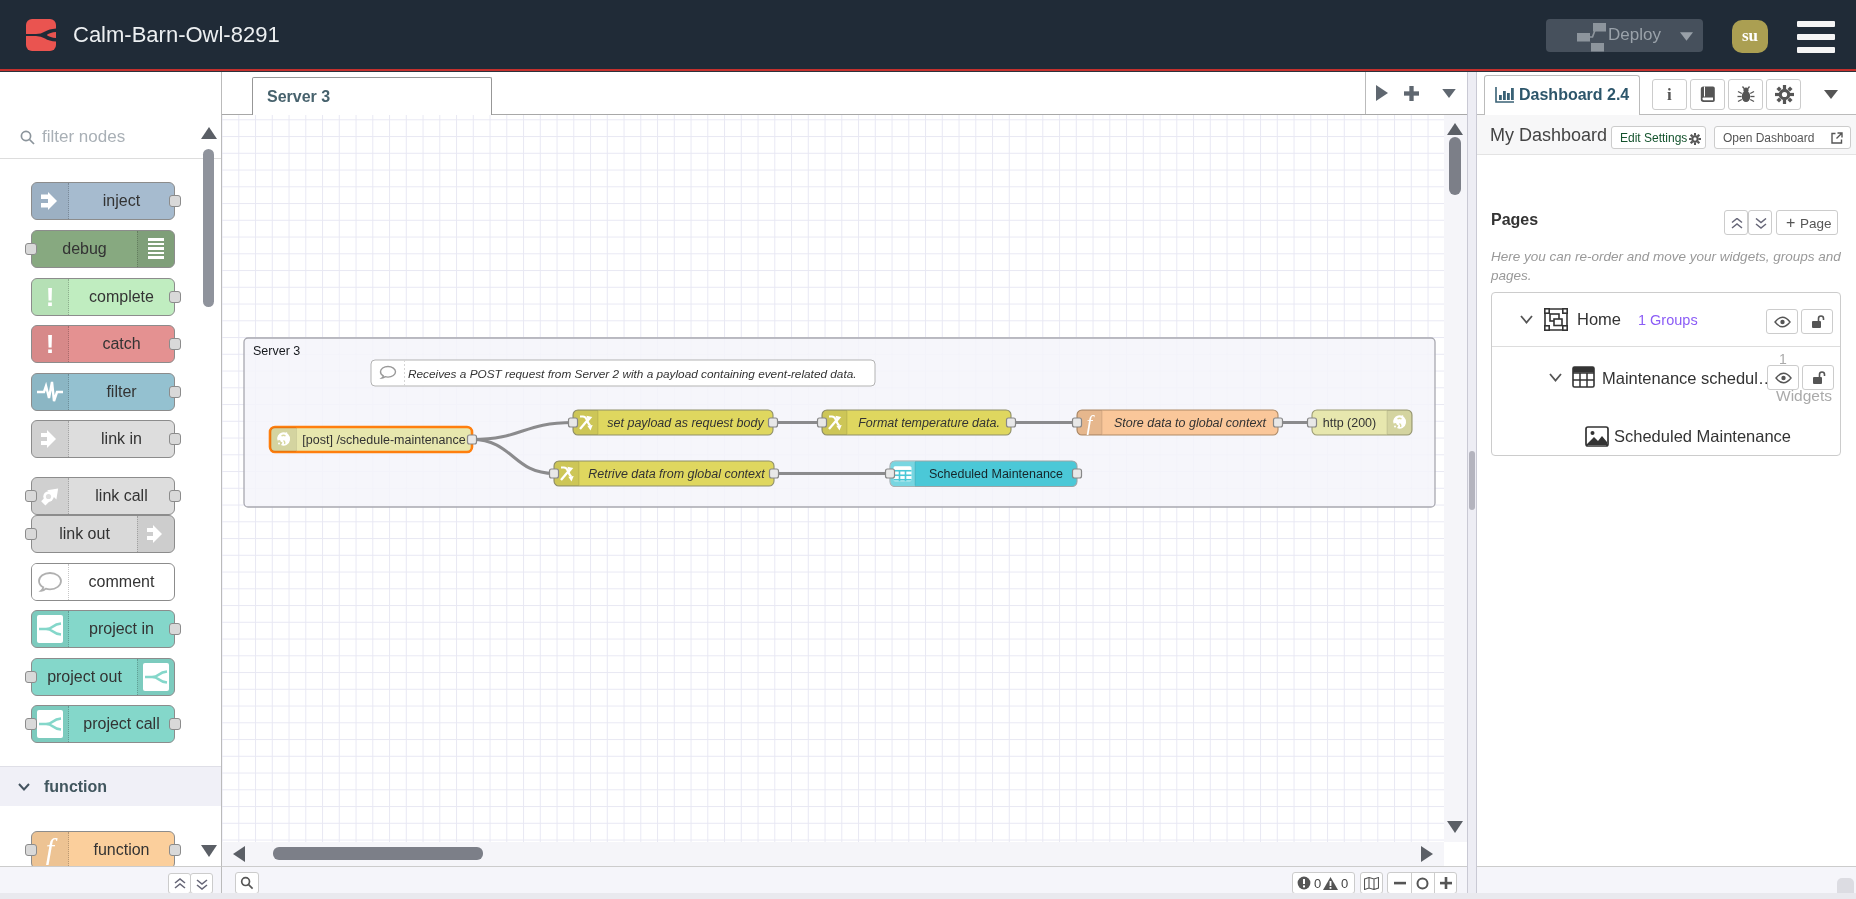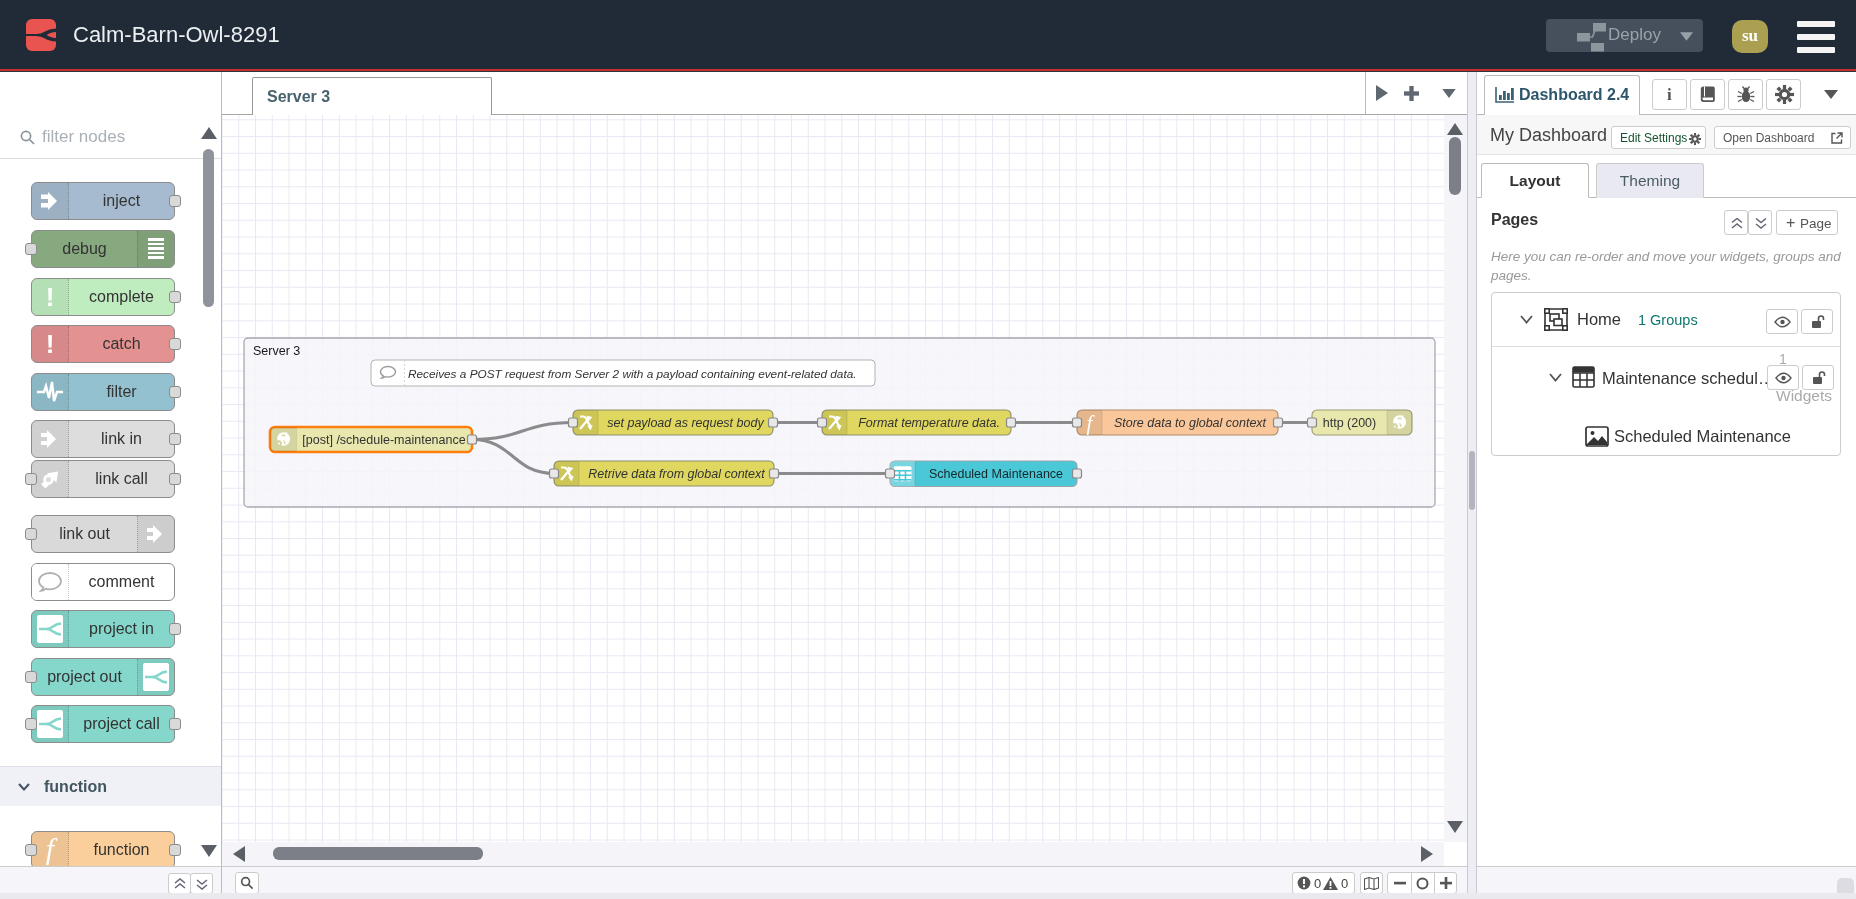--- a/index.html
+++ b/index.html
@@ -154,21 +154,21 @@
     </div>
     <div class="pnode" style="top:348px;background:#dddddd">
       <div class="picon l"><svg width="20" height="18" viewBox="0 0 20 18" style="margin:9px 0 0 8px">
             <rect x="1" y="3" width="7" height="4" fill="#fff"></rect>
             <rect x="1" y="11" width="7" height="4" fill="#fff"></rect>
             <polygon points="7,0 16,9 7,18" fill="#fff"></polygon>
           </svg></div>
       <div class="lbl" style="padding-left:37px">link in</div>
         <div class="pport r"></div>
     </div>
-    <div class="pnode" style="top:388px;background:#dddddd">
+    <div class="pnode" style="top:405px;background:#dddddd">
       <div class="picon l"><svg width="26" height="26" viewBox="0 0 26 26" style="margin:5px 0 0 5px">
             <g transform="rotate(-45 13 13)" fill="#fff">
               <rect x="3" y="10.5" width="13" height="6"></rect>
               <polygon points="15,7 24,13.5 15,20"></polygon>
             </g>
             <circle cx="11.5" cy="13.5" r="5.2" fill="#fff"></circle>
             <circle cx="11.5" cy="13.5" r="2.6" fill="#dddddd"></circle>
           </svg></div>
       <div class="lbl" style="padding-left:37px">link call</div>
         <div class="pport r"></div>
@@ -507,24 +507,20 @@
           </svg>
         </div>
       <div class="fbtn" style="left:237px;top:11px;width:137px;height:23px;font-size:12px;color:#555">
           <span style="position:absolute;left:8px;top:4px">Open Dashboard</span>
           <svg width="12" height="12" viewBox="0 0 12 12" style="position:absolute;right:7px;top:5px">
             <path d="M4.5 1.5 L1 1.5 L1 11 L10.5 11 L10.5 7.5" fill="none" stroke="#555" stroke-width="1.4"></path>
             <path d="M6.5 1 L11 1 L11 5.5 M11 1 L5.5 6.5" fill="none" stroke="#555" stroke-width="1.4"></path>
           </svg>
         </div>
     </div>
-    <div id="ltabs">
-      <div class="ltab" style="left:4px;width:108px;background:#fff;border:1px solid #bbb;border-bottom:1px solid #fff;border-radius:3px 3px 0 0;font-weight:bold;color:#333;line-height:33px;z-index:2">Layout</div>
-      <div class="ltab" style="left:119px;width:108px;background:#e9e9f1;border:1px solid #ccc;border-bottom:none;border-radius:3px 3px 0 0;color:#4b5b63;line-height:33px">Theming</div>
-    </div>
     <span style="position:absolute;left:14px;top:139px;font-size:16px;font-weight:bold;color:#333">Pages</span>
     <div class="fbtn" style="left:247px;top:138px;width:24px;height:25px"><svg width="12" height="11" viewBox="0 0 12 11" style="margin:7px 0 0 6px">
           <path d="M1 4.5 L6 0.5 L11 4.5 M1 10 L6 6 L11 10" stroke="#667" stroke-width="1.5" fill="none"></path>
         </svg></div>
     <div class="fbtn" style="left:271px;top:138px;width:24px;height:25px"><svg width="12" height="11" viewBox="0 0 12 11" style="margin:7px 0 0 6px">
           <path d="M1 0.5 L6 4.5 L11 0.5 M1 6 L6 10 L11 6" stroke="#667" stroke-width="1.5" fill="none"></path>
         </svg></div>
     <div class="fbtn" style="left:299px;top:138px;width:62px;height:25px;color:#555;font-size:13.5px">
         <span style="position:absolute;left:9px;top:3px;font-size:16px">+</span>
         <span style="position:absolute;left:23px;top:4.5px">Page</span>
@@ -540,21 +536,21 @@
             <path d="M3.5 1 L20.5 1 M3.5 22 L20.5 22 M1 3.5 L1 19.5 M23 3.5 L23 19.5"></path>
             <rect x="0.8" y="0.8" width="4.4" height="4.4" fill="#fff"></rect>
             <rect x="18.8" y="0.8" width="4.4" height="4.4" fill="#fff"></rect>
             <rect x="0.8" y="17.8" width="4.4" height="4.4" fill="#fff"></rect>
             <rect x="18.8" y="17.8" width="4.4" height="4.4" fill="#fff"></rect>
             <rect x="6" y="6" width="9" height="7"></rect>
             <rect x="10" y="11" width="8" height="6.5" fill="#fff"></rect>
           </g>
         </svg>
       <span style="position:absolute;left:85px;top:17px;font-size:16.5px;color:#333">Home</span>
-      <span style="position:absolute;left:146px;top:19px;font-size:14.5px;color:#0f766e">1 Groups</span>
+      <span style="position:absolute;left:146px;top:19px;font-size:14.5px;color:#8b5cf6">1 Groups</span>
       <div class="fbtn" style="left:274px;top:16px;width:32px;height:25px"><svg width="17" height="12" viewBox="0 0 17 12" style="margin:6px 0 0 7px">
             <path d="M1 6 Q8.5 -3.5 16 6 Q8.5 15.5 1 6 Z" fill="none" stroke="#555" stroke-width="1.4"></path>
             <circle cx="8.5" cy="6" r="2.2" fill="#555"></circle>
           </svg></div>
       <div class="fbtn" style="left:309px;top:16px;width:32px;height:25px"><svg width="14" height="14" viewBox="0 0 14 14" style="margin:5px 0 0 9px">
             <rect x="1" y="6" width="9" height="7" rx="1" fill="#555"></rect>
             <path d="M7.5 6 L7.5 3.5 Q7.5 1 10 1 Q12.5 1 12.5 3.5 L12.5 5" fill="none" stroke="#555" stroke-width="1.6"></path>
           </svg></div>
       <span style="position:absolute;left:287px;top:58px;font-size:14px;color:#aaa">1</span>
       <span style="position:absolute;left:284px;top:94px;font-size:15.5px;color:#aaa">Widgets</span>

